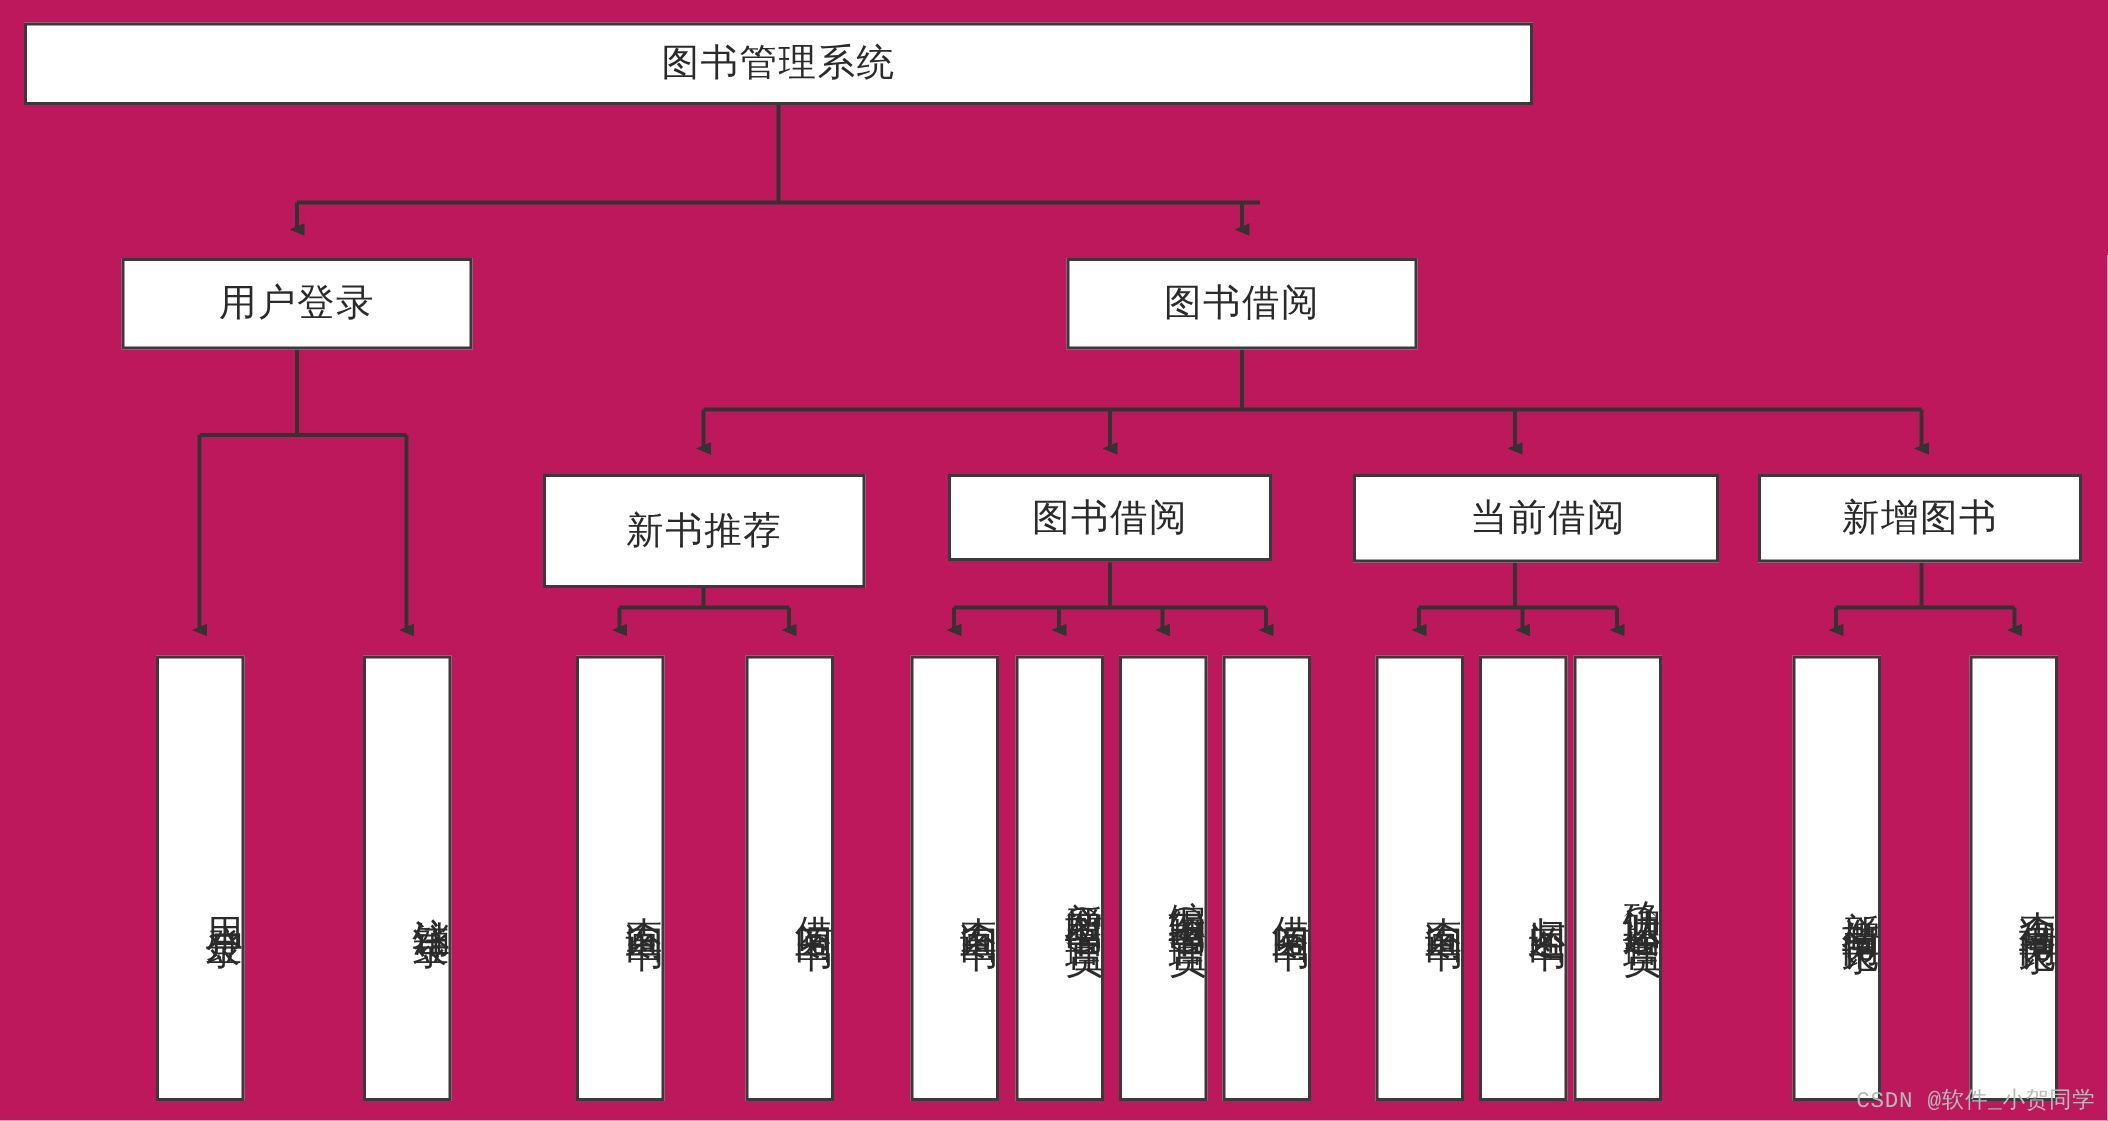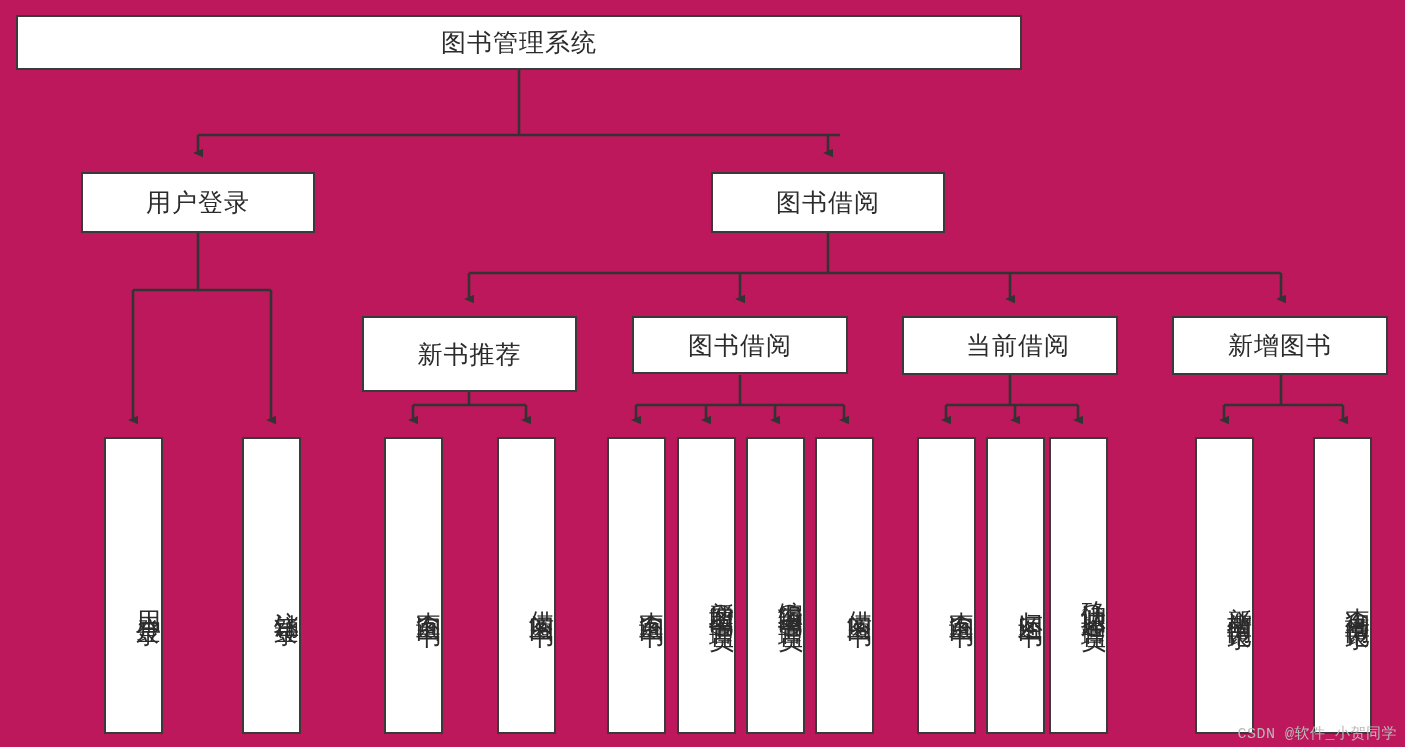--- a/index.html
+++ b/index.html
@@ -131,21 +131,21 @@
   <div class="node h" style="left:711px;top:172px;width:234px;height:61px;">
     <span>图书借阅</span>
   </div>
 
   <div class="node h" style="left:362px;top:316px;width:215px;height:76px;">
     <span>新书推荐</span>
   </div>
   <div class="node h" style="left:632px;top:316px;width:216px;height:58px;">
     <span>图书借阅</span>
   </div>
-  <div class="node h" style="left:902px;top:316px;width:216px;height:59px;padding-left:16px;">
+  <div class="node h" style="left:902px;top:316px;width:244px;height:59px;padding-left:16px;">
     <span>当前借阅</span>
   </div>
   <div class="node h" style="left:1172px;top:316px;width:216px;height:59px;">
     <span>新增图书</span>
   </div>
 
   <div class="node v" style="left:104px;top:437px;width:59px;height:297px;">
     <span class="txt">用户登录</span>
   </div>
   <div class="node v" style="left:242px;top:437px;width:59px;height:297px;">

